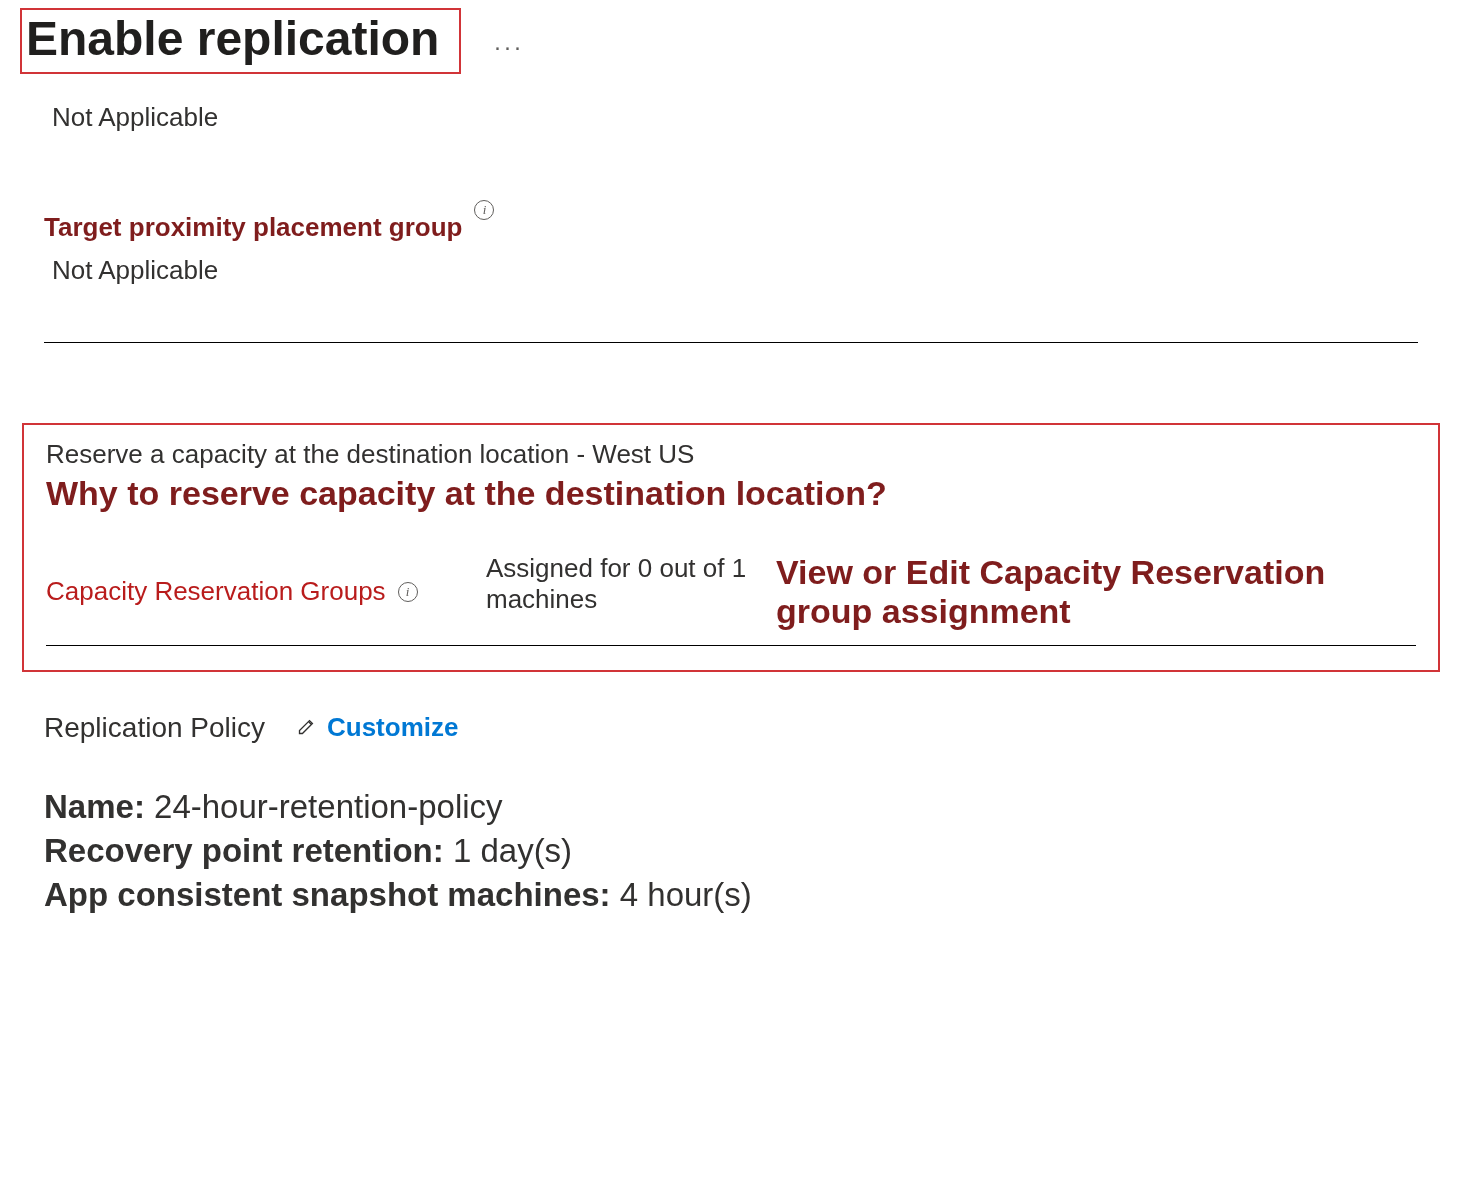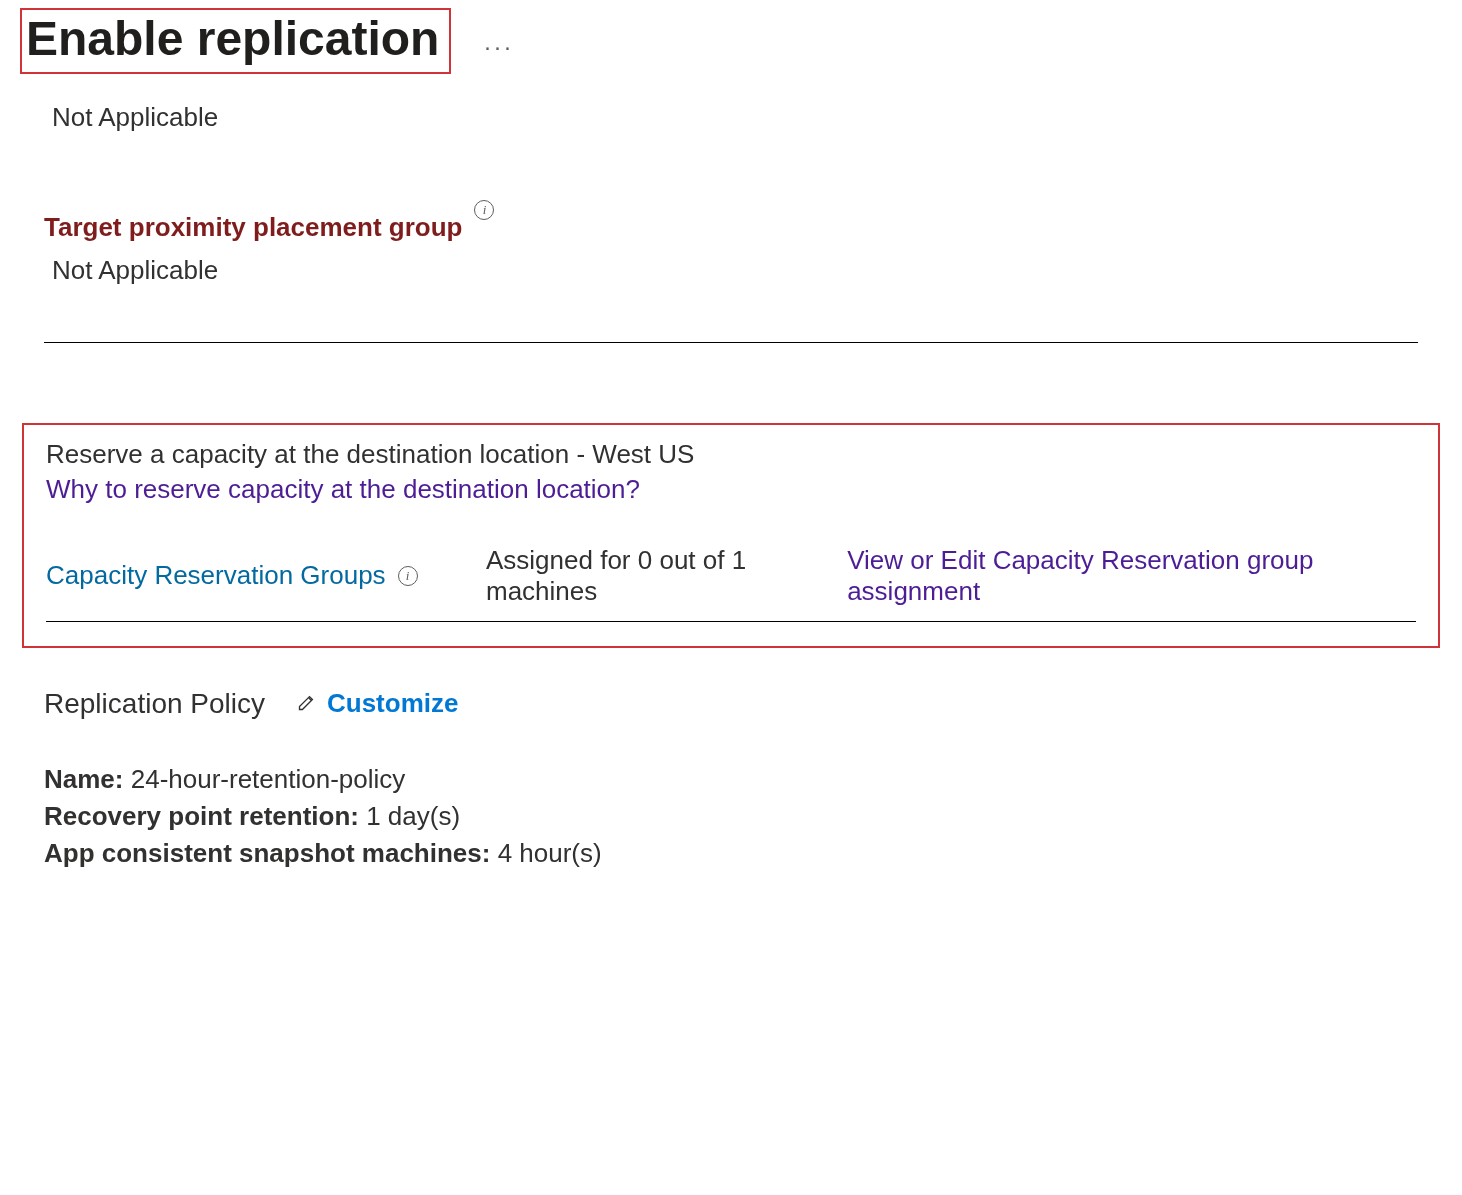--- a/index.html
+++ b/index.html
@@ -18,21 +18,21 @@
       display: flex;
       align-items: center;
       padding: 8px 20px 8px 20px;
       gap: 32px;
     }
     .page-title {
       font-size: 48px;
       font-weight: 600;
       color: #201f1e;
       border: 2px solid #d13438;
-      padding: 0 10px 4px 4px;
+      padding: 0 20px 4px 4px;
       line-height: 1.2;
     }
     .more-icon {
       font-size: 24px;
       color: #605e5c;
       letter-spacing: 2px;
       cursor: pointer;
       margin-top: 12px;
     }
     .content {
@@ -95,40 +95,41 @@
       font-weight: 400;
       color: #323130;
       margin-bottom: 48px;
     }
     .section-description {
       font-size: 26px;
       color: #323130;
       margin-bottom: 4px;
     }
     .link {
-      color: #4c1d95;
-      font-size: 26px;
+      color: #7f1d1d;
+      font-size: 34px;
       cursor: pointer;
       text-decoration: none;
+      font-weight: bold;
     }
     .capacity-groups-row {
       display: flex;
       margin-top: 40px;
       margin-bottom: 0;
     }
     .capacity-groups-label-wrap {
       display: flex;
       align-items: center;
       gap: 12px;
       width: 440px;
       flex-shrink: 0;
     }
     .capacity-groups-label {
       font-size: 26px;
-      color: #0369a1;
+      color: #b91c1c;
     }
     .capacity-groups-value-col {
       display: flex;
       flex-direction: row;
       gap: 6px;
     }
     .capacity-groups-value {
       font-size: 26px;
       color: #323130;
     }
@@ -162,21 +163,21 @@
     .pencil-icon svg {
       width: 20px;
       height: 20px;
       stroke: #323130;
     }
     .customize-link {
       color: #0078d4;
       font-size: 26px;
     }
     .policy-field {
-      font-size: 26px;
+      font-size: 33px;
       color: #323130;
       margin-bottom: 6px;
     }
     .policy-field-label {
       font-weight: 700;
     }
   </style>
 </head>
 <body>
 

